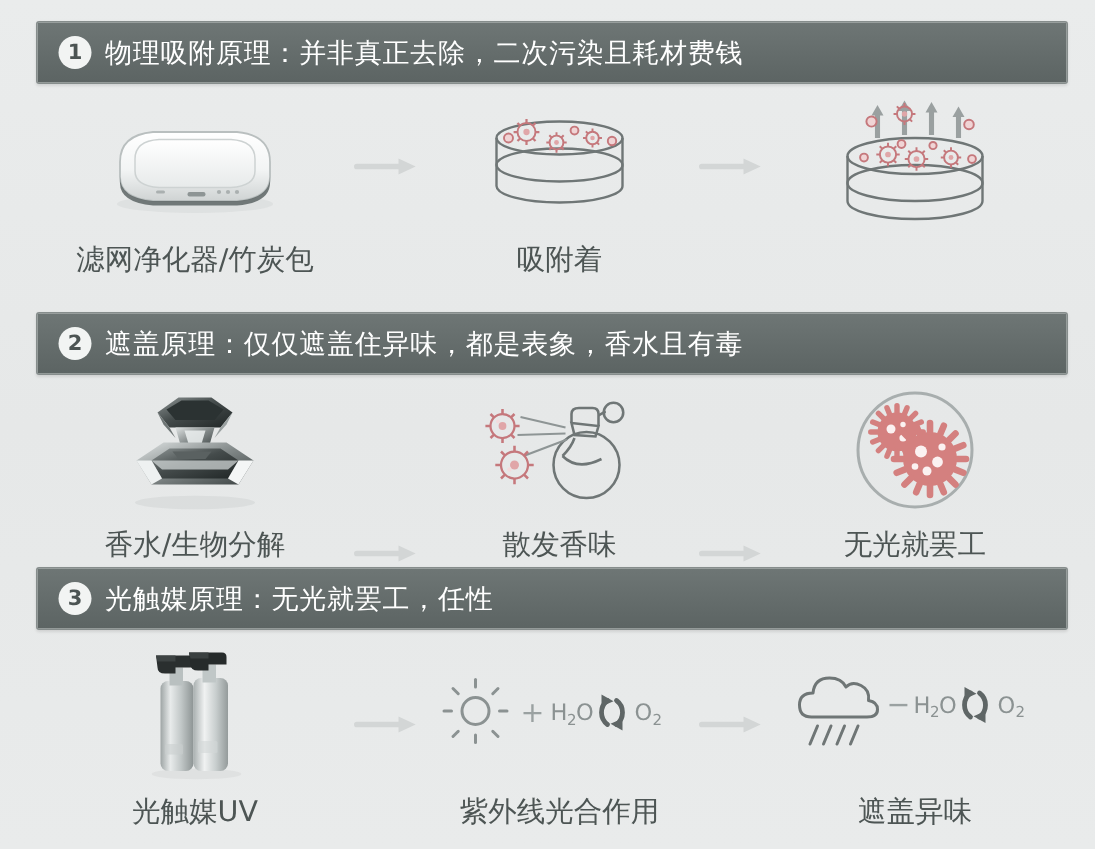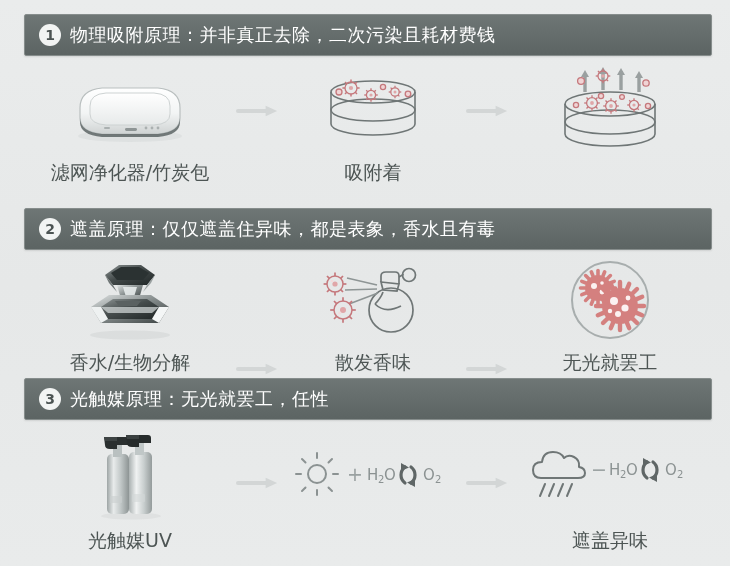--- a/index.html
+++ b/index.html
@@ -560,20 +560,21 @@
             <path d="M118,35 A10,10 0 0 0 118,19"></path>
           </g>
           <g fill="#5f6666">
             <path d="M108,15 L116,19.5 L108,23 Z"></path>
             <path d="M122,39 L114,34.5 L122,31 Z"></path>
           </g>
           <text x="130" y="32" font-family="'DejaVu Sans',sans-serif" font-size="15" fill="#8b9292">O</text>
           <text x="142" y="35" font-family="'DejaVu Sans',sans-serif" font-size="10" fill="#8b9292">2</text>
         </svg>
       </div>
+      <div class="caption">紫外线光合作用</div>
     </div>
 
     <div class="connector" style="padding-top:48px;">
       <svg width="46" height="14" viewBox="0 0 46 14">
         <path d="M2,7 L33,7" stroke="#d3d6d6" stroke-width="4" stroke-linecap="round"></path>
         <path d="M31,1.5 L43,7 L31,12.5 Z" fill="#d3d6d6"></path>
       </svg>
     </div>
 
     <div class="cell" style="width:200px;">

